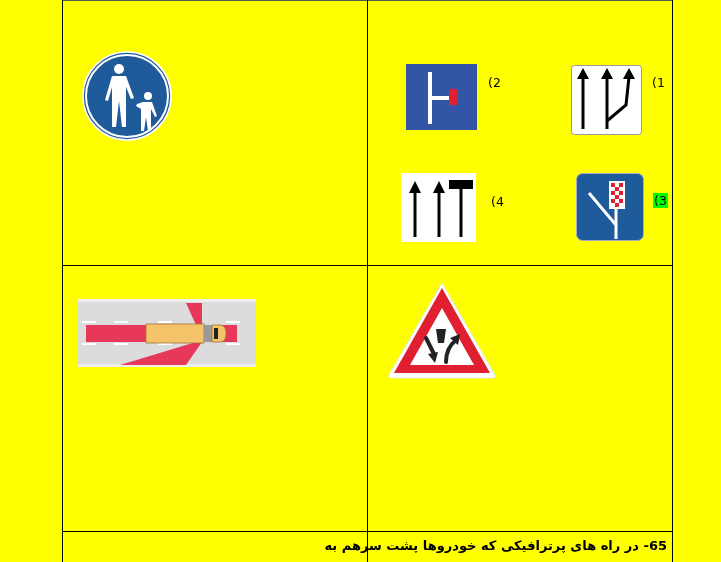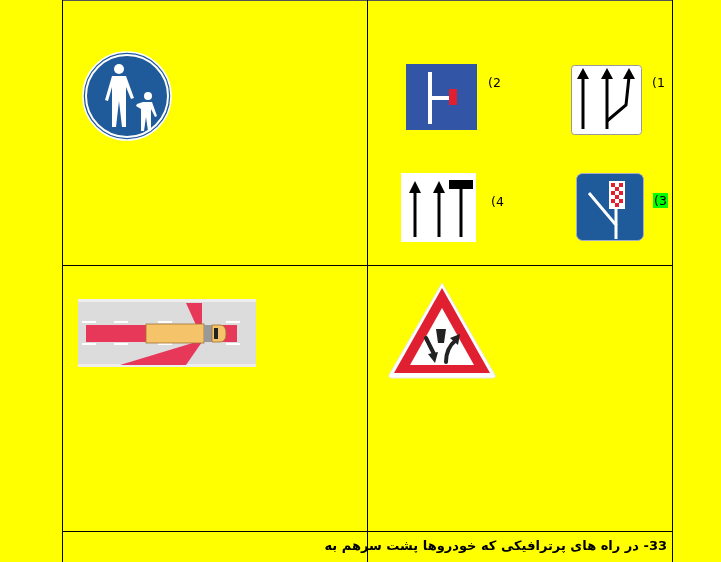--- a/index.html
+++ b/index.html
@@ -166,15 +166,15 @@
         </g>
         <rect x="68" y="25" width="58" height="19" fill="#f5c46a" stroke="#a07030" stroke-width="0.8"></rect>
         <rect x="126" y="26" width="8" height="17" fill="#999"></rect>
         <path d="M134 26 h8 q6 0 6 8 v1 q0 8 -6 8 h-8 z" fill="#f5c46a" stroke="#a07030" stroke-width="0.8"></path>
         <rect x="136" y="29" width="4" height="11" fill="#222"></rect>
       </svg>
     </div>
 
   </div>
 
-  <div class="q-title" style="right:54px; top:534px;">33- در راه های پرترافیکی که خودروها پشت سرهم به</div>
+  <div class="q-title" style="right:54px; top:534px;">65- در راه های پرترافیکی که خودروها پشت سرهم به</div>
 
 </div>
 
 </body></html>

